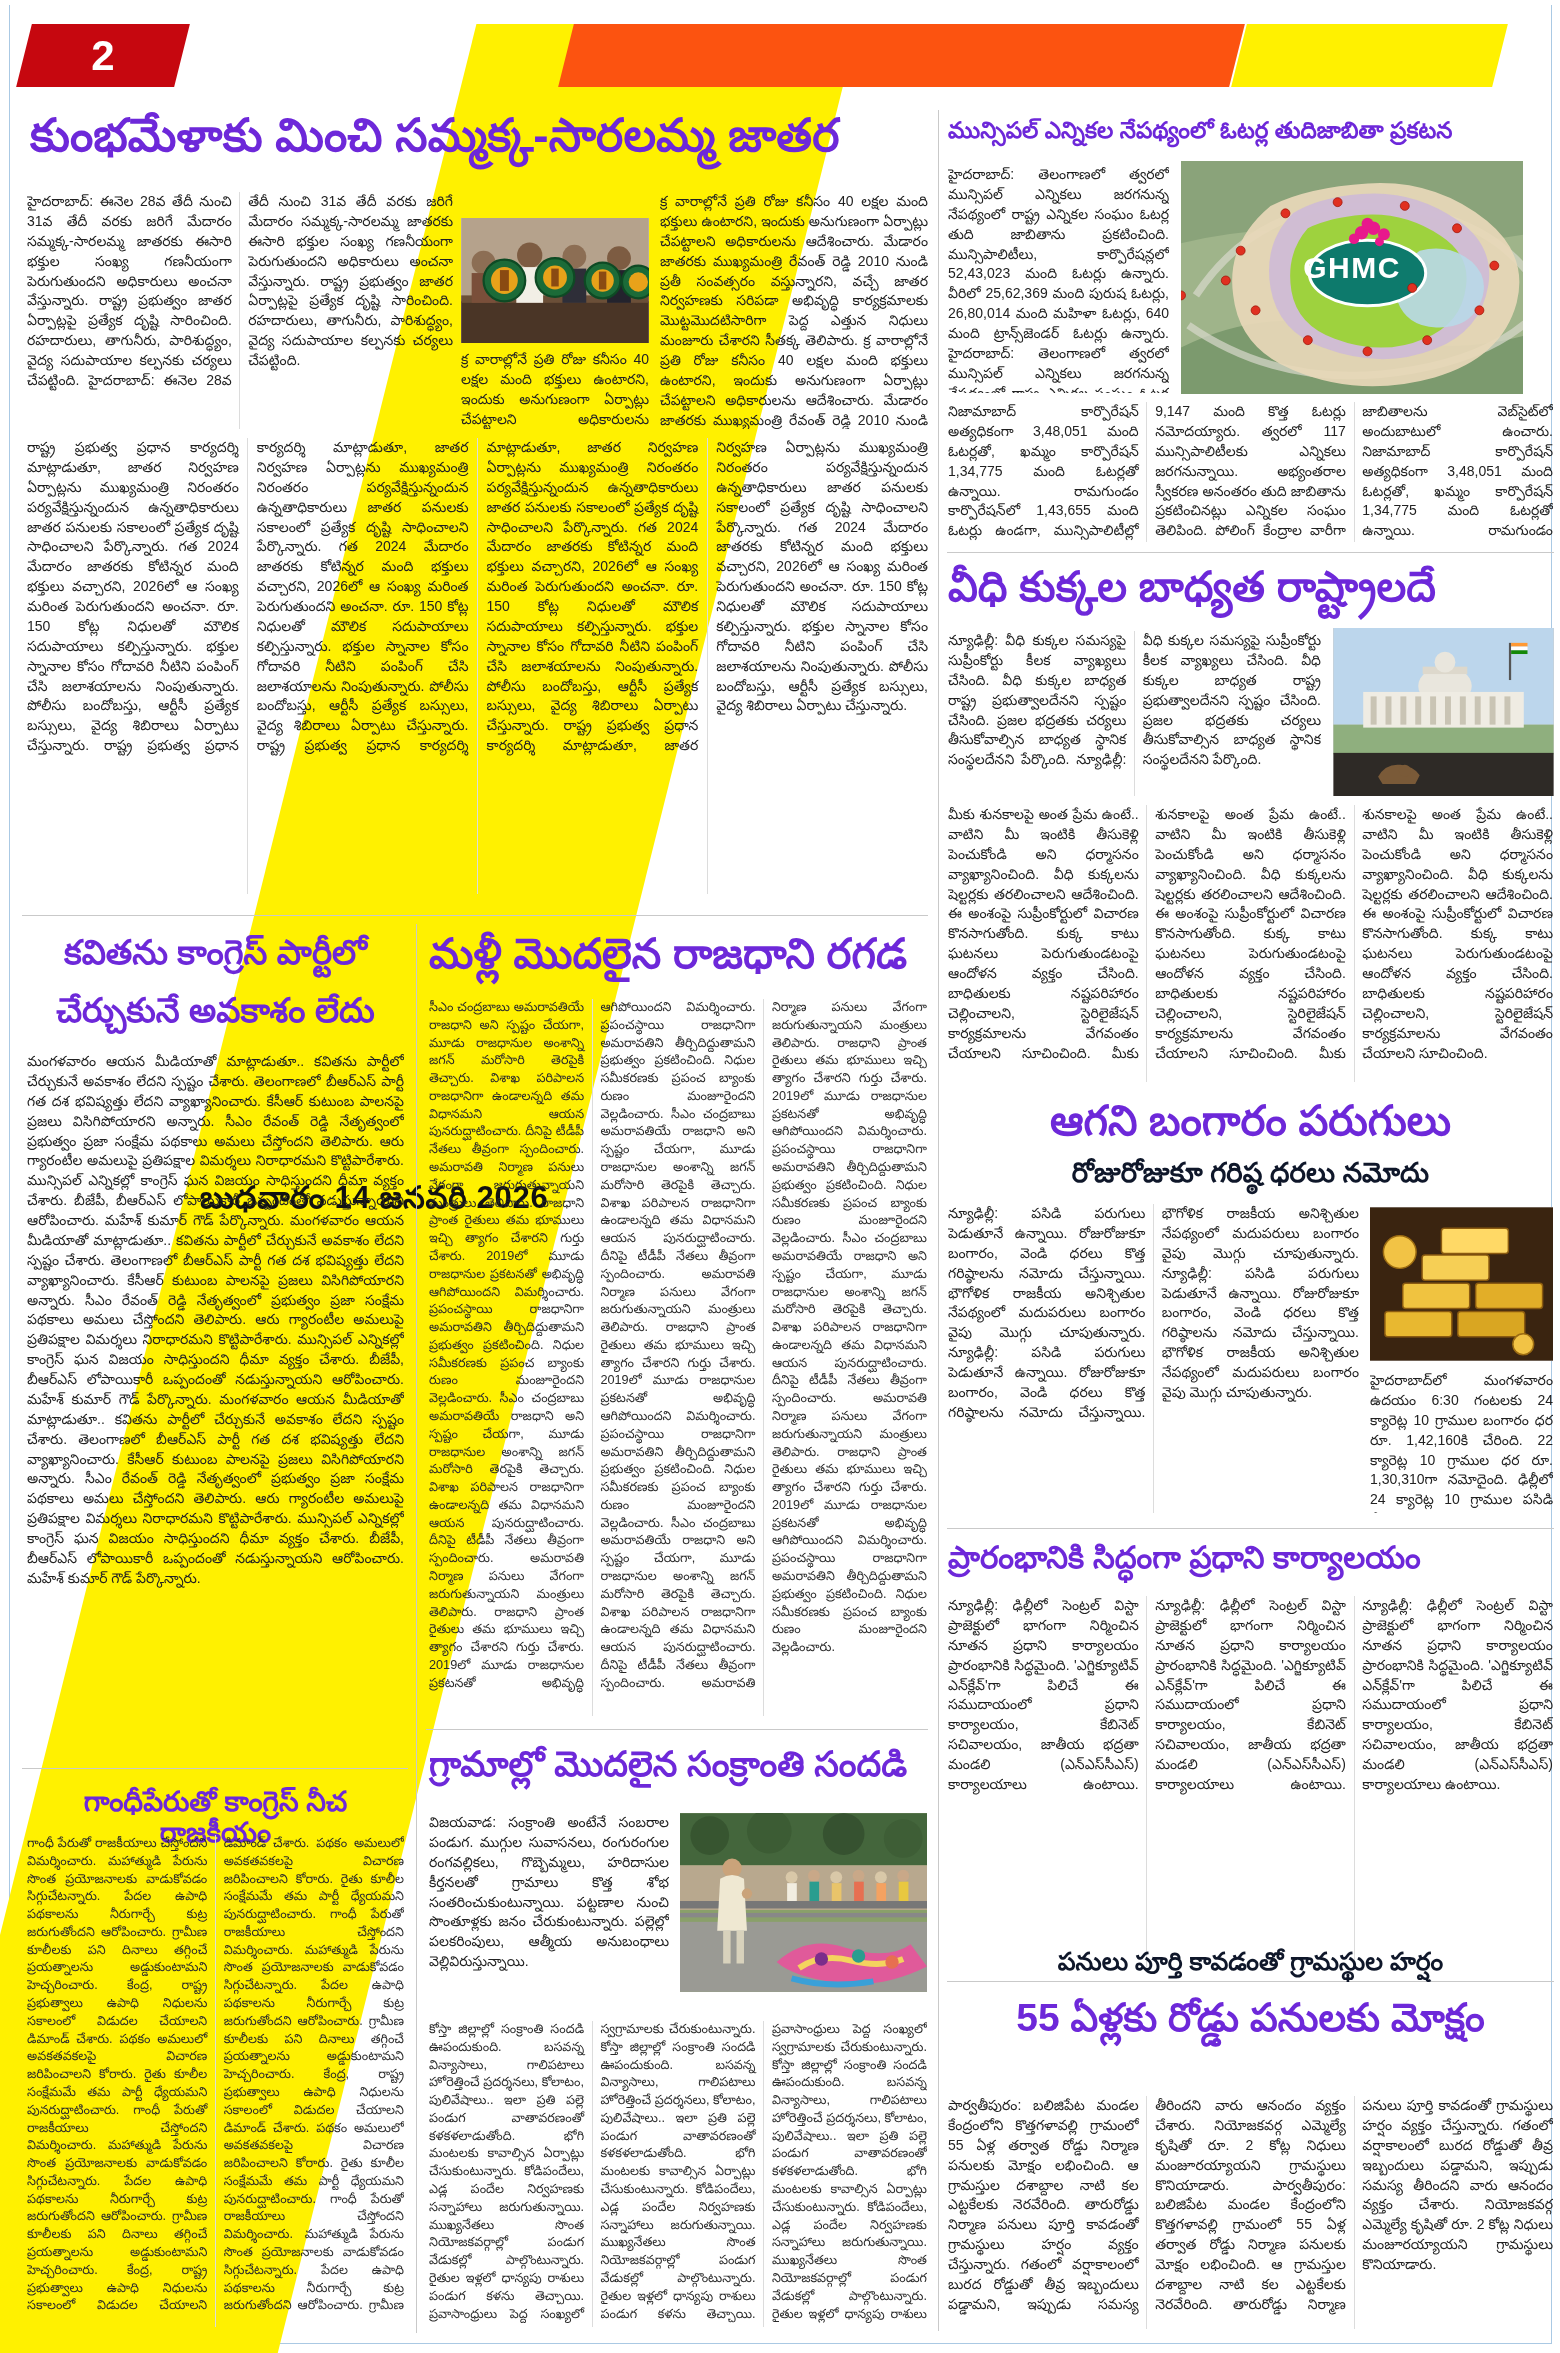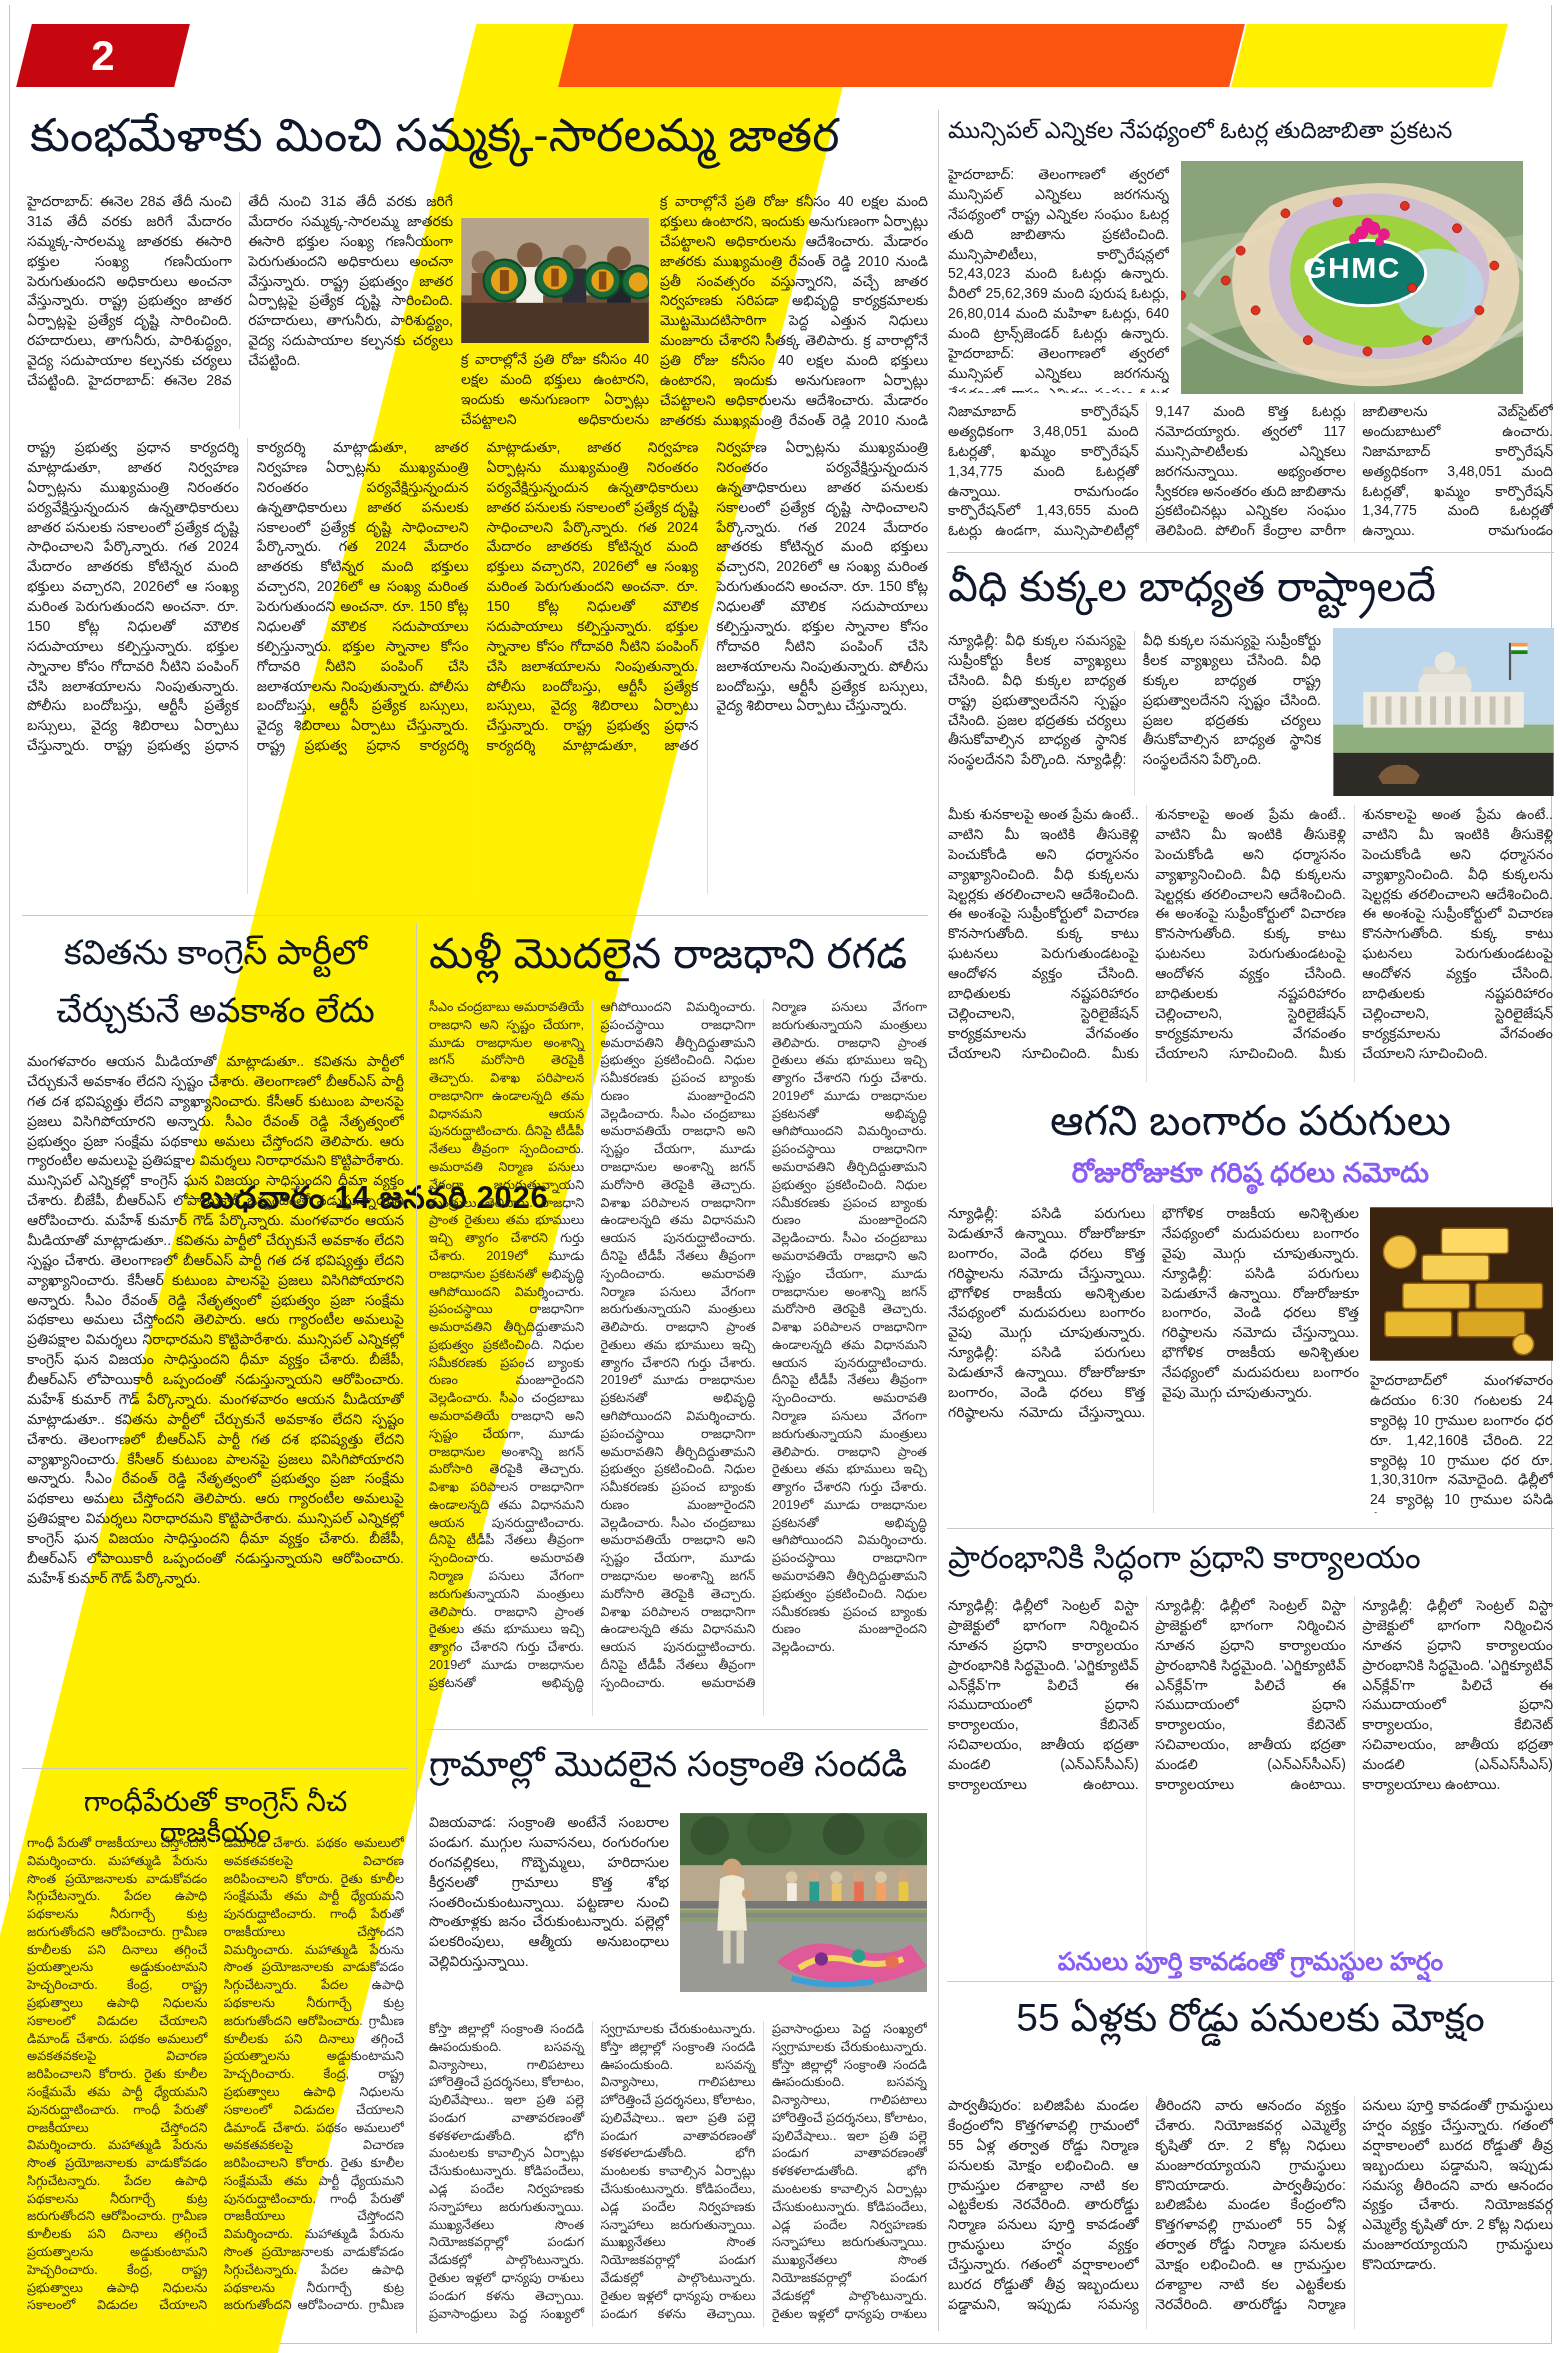--- a/index.html
+++ b/index.html
@@ -8,24 +8,24 @@
   #frame{position:absolute;left:9px;top:4.5px;right:9px;bottom:10.4px;
          border-left:1.5px solid #aac9e4;border-right:1.5px solid #aac9e4;border-bottom:1.5px solid #aac9e4;pointer-events:none;}
   .abs{position:absolute;}
   
   .band{position:absolute;top:24px;height:63px;transform:skewX(-14deg);}
   .pagenum{font-size:42px;font-weight:bold;color:#ffffff;transform:skewX(14deg);
            display:flex;align-items:center;justify-content:center;height:100%;}
   .dateband{display:flex;align-items:center;justify-content:center;height:100%;}
   .datetext{font-size:31px;font-weight:bold;color:#111;transform:skewX(14deg);letter-spacing:0.7px;}
   
-  .hl{font-weight:normal;color:#0f172a;line-height:1.12;letter-spacing:0px;}
+  .hl{font-weight:bold;color:#6d28d9;line-height:1.12;letter-spacing:0px;}
   .hl-xl{font-size:46px;}
   .center{text-align:center;}
-  .subhead{font-weight:bold;color:#8b5cf6;}
+  .subhead{font-weight:bold;color:#0f172a;}
   
   .body{font-size:14px;line-height:1.42;text-align:justify;overflow:hidden;color:#222;}
   .cols2{column-count:2;column-gap:16.4px;column-rule:0.7px solid #dcdcdc;}
   .cols3{column-count:3;column-gap:16.4px;column-rule:0.7px solid #dcdcdc;}
   .cols4{column-count:4;column-gap:18px;column-rule:0.7px solid #dcdcdc;}
   .small{font-size:12.7px;line-height:1.4;color:#2a2a2a;}
   .vrule{position:absolute;width:0.7px;background:#c9c9c9;}
   .hrule{position:absolute;height:0.7px;background:#c9c9c9;}
   .photo{position:absolute;overflow:hidden;background:#ccc;}
   .photo svg{display:block;}

